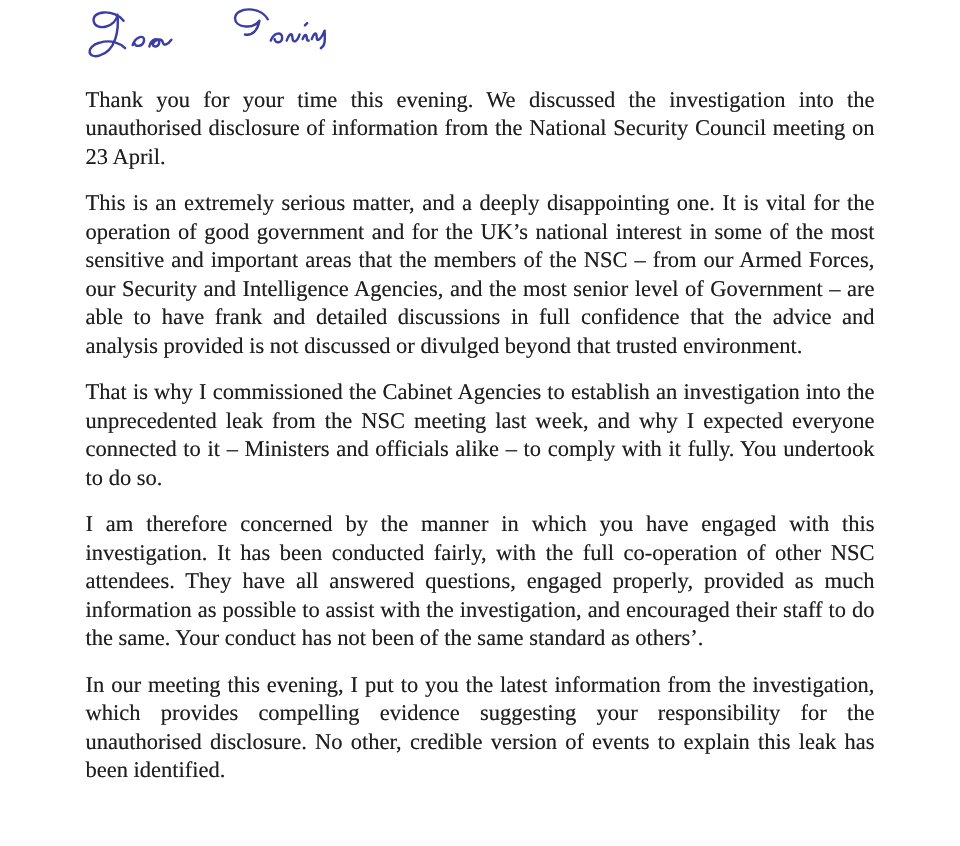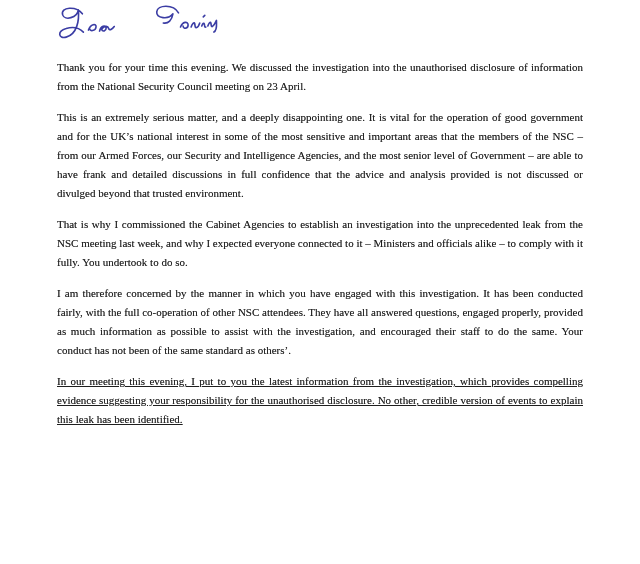--- a/index.html
+++ b/index.html
@@ -28,29 +28,28 @@
     display: block;
   }
   .letter-body {
     position: absolute;
     left: 57px;
     top: 58px;
     width: 526px;
   }
   .letter-body p {
     margin: 0 0 12px 0;
-    font-size: 11px;
+    font-size: 15px;
     line-height: 19px;
     text-align: justify;
     color: #1e1e1e;
     text-shadow: 0 0 0.4px rgba(25, 25, 25, 0.55);
   }
   .letter-body p:last-child {
     margin-bottom: 16px;
-    text-decoration: underline;
   }
   .ink-group path {
     fill: none;
   }
 </style>
 </head>
 <body>
 
 <div class="page">
 

